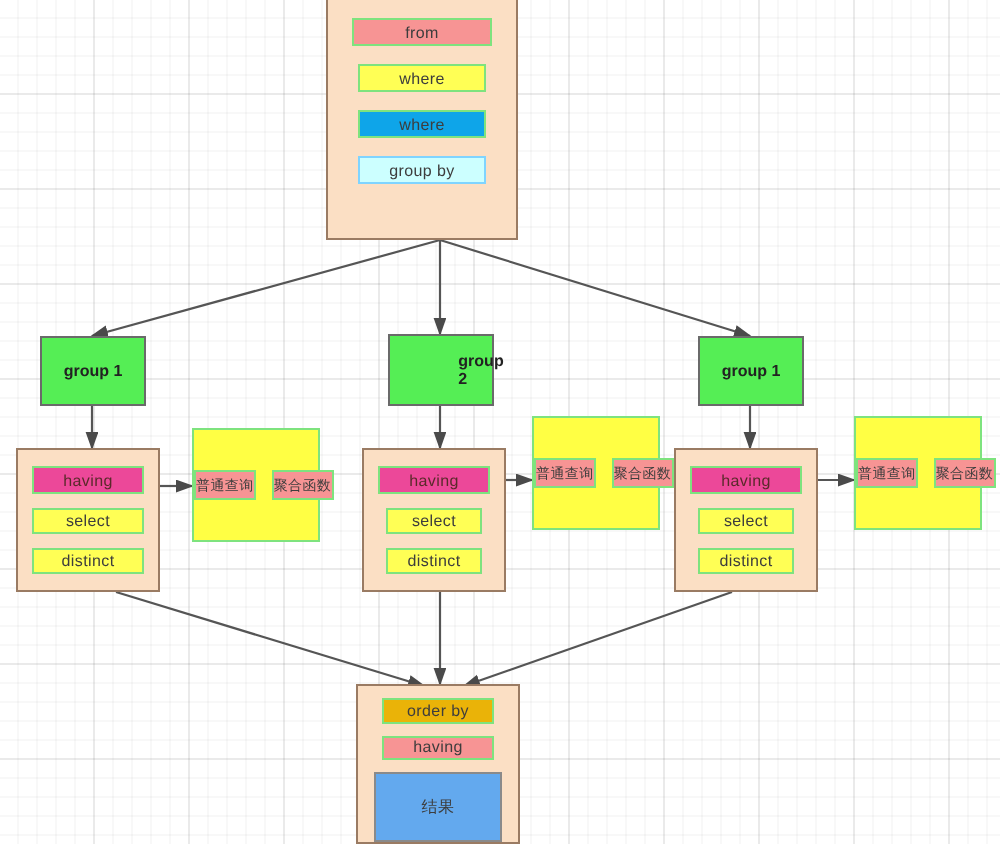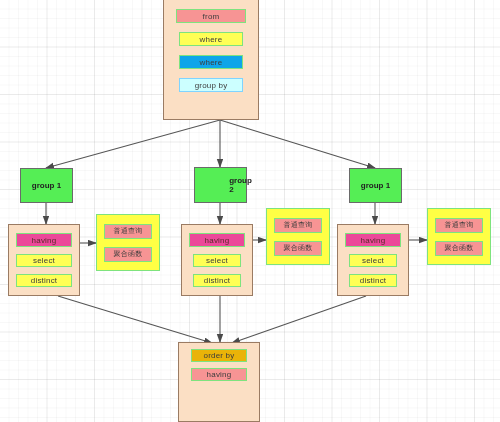--- a/index.html
+++ b/index.html
@@ -31,22 +31,22 @@
   .panel{
     background:#fbdfc4;
     border:1px solid #9a7b63;
     display:flex;flex-direction:column;
     align-items:center;
   }
   
   .ypanel{
     background:#ffff44;
     border:1px solid #7ee37e;
-    display:flex;flex-direction:column;
-    align-items:center;justify-content:center;
+    display:flex;
+    align-items:center;
   }
   
   .chip{
     box-sizing:border-box;
     display:flex;align-items:center;justify-content:center;
     border:1px solid #7ee37e;
     font-size:8px;
     color:#3d3d3d;
     letter-spacing:0.2px;
     white-space:nowrap;
@@ -134,15 +134,16 @@
     <div class="chip c-yellow" style="width:48px;height:13px;">distinct</div>
   </div>
   <div class="node ypanel" style="left:427px;top:208px;width:64px;height:57px;gap:8px;">
     <div class="chip c-salmon cn" style="width:48px;height:15px;">普通查询</div>
     <div class="chip c-salmon cn" style="width:48px;height:15px;">聚合函数</div>
   </div>
 
   <div class="node panel" style="left:178px;top:342px;width:82px;height:80px;padding-top:6px;gap:6px;">
     <div class="chip c-magenta" style="width:56px;height:13px;">order by</div>
     <div class="chip c-salmon" style="width:56px;height:13px;">having</div>
+    <div class="chip c-blue cn" style="width:64px;height:36px;font-size:8px;">结果</div>
   </div>
 
 </div>
 
 </body></html>

